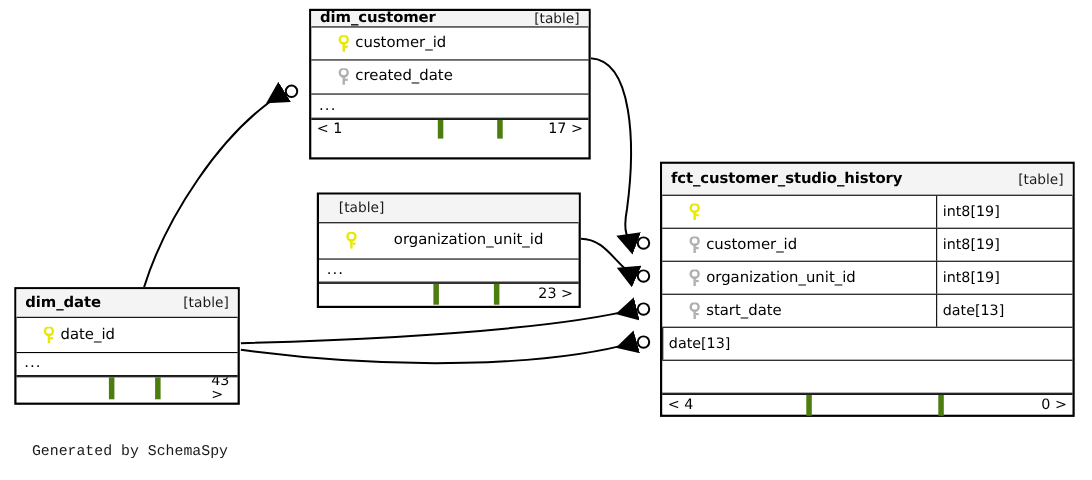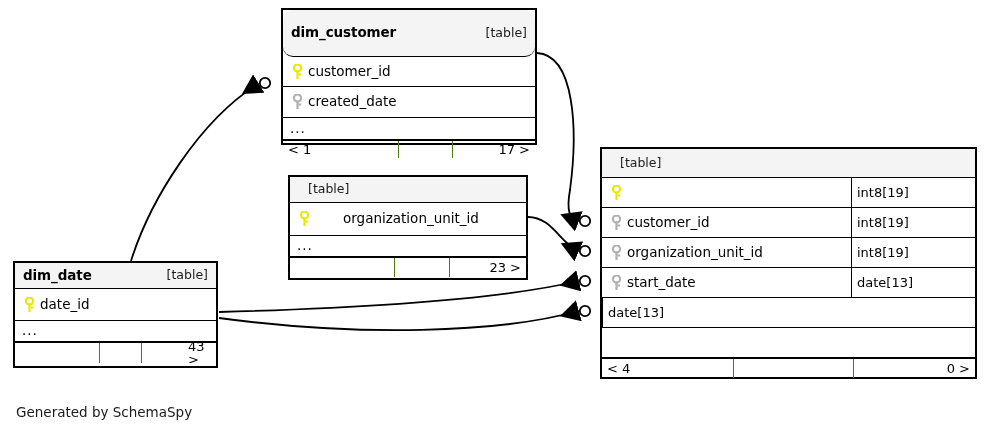--- a/index.html
+++ b/index.html
@@ -72,21 +72,21 @@
     border-bottom: 1px solid #000000;
     box-sizing: border-box;
     white-space: nowrap;
   }
   .tbl-row:last-child { border-bottom: none; }
 
   .col-name {
     flex: 1 1 auto;
     display: flex;
     align-items: center;
-    padding-left: 6px;
+    padding-left: 21px;
     box-sizing: border-box;
     overflow: hidden;
   }
   .col-type {
     flex: 0 0 auto;
     display: flex;
     align-items: center;
     padding-left: 5px;
     border-left: 1px solid #000000;
     box-sizing: border-box;
@@ -120,21 +120,21 @@
     display: flex;
     align-items: stretch;
     border-top: 1px solid #000000;
     box-sizing: border-box;
   }
   .foot-cell {
     display: flex;
     align-items: center;
     box-sizing: border-box;
     font-size: 13px;
-    border-left: 1px solid #4d7c0f;
+    border-left: 5px solid #4d7c0f;
     overflow: hidden;
   }
   .foot-cell:first-child { border-left: none; }
   .foot-left  { justify-content: flex-start; padding-left: 5px; }
   .foot-right { justify-content: flex-end;   padding-right: 5px; }
 
   
   #credit {
     position: absolute;
     z-index: 3;
@@ -171,21 +171,21 @@
     <g fill="#ffffff" stroke="#000000" stroke-width="1.8">
       <circle cx="265" cy="83" r="5.2"></circle>
       <circle cx="585" cy="221" r="5.2"></circle>
       <circle cx="585" cy="251" r="5.2"></circle>
       <circle cx="585" cy="281" r="5.2"></circle>
       <circle cx="585" cy="311" r="5.2"></circle>
     </g>
   </svg>
 
   <div class="table-box" id="tbl-dim_customer" style="left:281px; top:8px; width:256px; height:137px;">
-    <div class="tbl-header" style="height:47px;border-radius:10px;">
+    <div class="tbl-header" style="height:15px;">
       <span class="tbl-name">dim_customer</span>
       <span class="tbl-tag">[table]</span>
     </div>
     <div class="tbl-row" style="height:30px;">
       <div class="col-name">
         <span class="key-slot">
           <svg width="11" height="16" viewBox="0 0 11 16">
               <circle cx="5.5" cy="4" r="3.6" fill="none" stroke="#e8e800" stroke-width="2.2"></circle>
               <rect x="4.4" y="6.5" width="2.2" height="8.5" fill="#e8e800"></rect>
               <rect x="6.6" y="9.5" width="2.6" height="2" fill="#e8e800"></rect>
@@ -258,20 +258,21 @@
     <div class="row-ellipsis" style="height:21px;">...</div>
     <div class="tbl-footer" style="height:21px;">
       <div class="foot-cell foot-left" style="width:84px;"></div>
       <div class="foot-cell" style="width:42px;"></div>
       <div class="foot-cell foot-right" style="flex:1;padding-left:46px;">43 &gt;</div>
     </div>
   </div>
 
   <div class="table-box" id="tbl-fct_customer_studio_history" style="left:600px; top:147px; width:377px; height:232px;">
     <div class="tbl-header" style="height:29px;">
+      <span class="tbl-name">fct_customer_studio_history</span>
       <span class="tbl-tag">[table]</span>
     </div>
 
     <div class="tbl-row" style="height:30px;">
       <div class="col-name">
         <span class="key-slot">
           <svg width="11" height="16" viewBox="0 0 11 16">
               <circle cx="5.5" cy="4" r="3.6" fill="none" stroke="#e8e800" stroke-width="2.2"></circle>
               <rect x="4.4" y="6.5" width="2.2" height="8.5" fill="#e8e800"></rect>
               <rect x="6.6" y="9.5" width="2.6" height="2" fill="#e8e800"></rect>
@@ -330,15 +331,15 @@
     <div class="tbl-row" style="height:30px;">
     </div>
 
     <div class="tbl-footer" style="height:20px;">
       <div class="foot-cell foot-left" style="width:131px;">&lt; 4</div>
       <div class="foot-cell" style="width:120px;"></div>
       <div class="foot-cell foot-right" style="flex:1;">0 &gt;</div>
     </div>
   </div>
 
-  <div id="credit" style="left:16px; top:404px;">Generated by SchemaSpy</div>
+  <div id="credit" style="left:29px; top:404px;font-family:Liberation Mono, monospace;">Generated by SchemaSpy</div>
 
 </div>
 
 </body></html>

